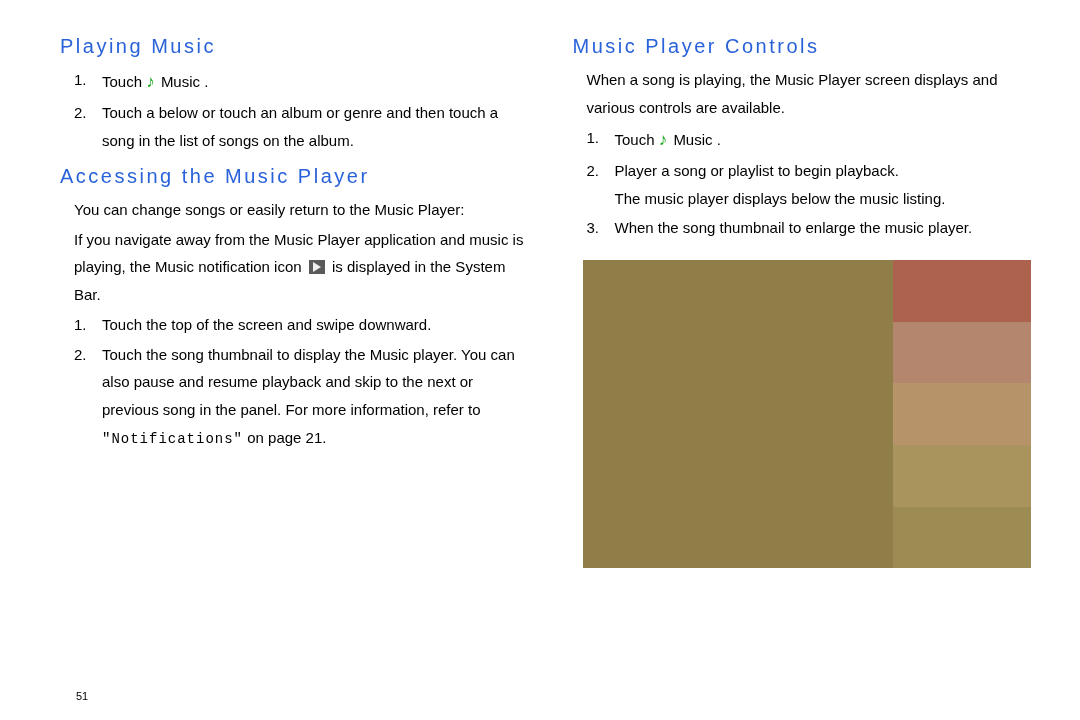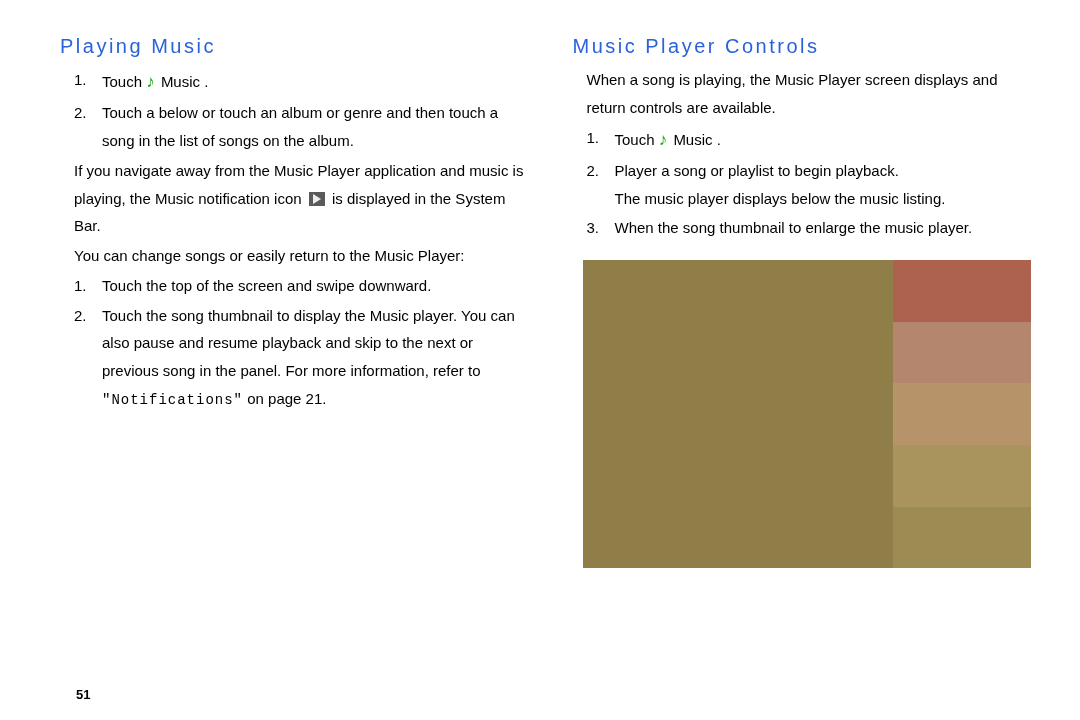--- a/index.html
+++ b/index.html
@@ -102,59 +102,59 @@
   }
   .s1 { flex:1; background: #ad624e; }
   .s2 { flex:1; background: #b4866d; }
   .s3 { flex:1; background: #b79369; }
   .s4 { flex:1; background: #a9945e; }
   .s5 { flex:1; background: #9c8b52; }
   .pagenum {
     position: absolute;
     left: 76px;
     bottom: 18px;
-    font-size: 13px;
-    font-weight: bold;
+    font-size: 11px;
   }
 </style>
 </head>
 <body>
 
 <div class="page">
 
   <div class="col col-left">
     <h2>Playing Music</h2>
     <ol class="steps">
       <li><span class="num">1.</span>
         <span>Touch</span>
         <span class="music-note">♪</span>
         <span> Music .</span>
       </li>
       <li><span class="num">2.</span>
         <span>Touch a below or touch an album or genre and then touch a song in the list of songs on the album.</span>
       </li>
     </ol>
 
+    <h2 style="margin-top:10px">Accessing the Music Player</h2>
+    <div class="body-text">You can change songs or easily return to the Music Player:</div>
     <div class="body-text">
       <span>If you navigate away from the Music Player application and music is playing, the Music notification icon </span><span class="play-tri"></span><span> is displayed in the System Bar.</span>
     </div>
-    <div class="body-text">You can change songs or easily return to the Music Player:</div>
     <ol class="steps">
       <li><span class="num">1.</span>
         <span>Touch the top of the screen and swipe downward.</span>
       </li>
       <li><span class="num">2.</span>
         <span>Touch the song thumbnail to display the Music player. You can also pause and resume playback and skip to the next or previous song in the panel. For more information, refer to </span><span class="italic-ref">"Notifications"</span><span> on page 21.</span>
       </li>
     </ol>
   </div>
 
   <div class="col col-right">
     <h2>Music Player Controls</h2>
-    <div class="body-text">When a song is playing, the Music Player screen displays and return controls are available.</div>
+    <div class="body-text">When a song is playing, the Music Player screen displays and various controls are available.</div>
     <ol class="steps">
       <li><span class="num">1.</span>
         <span>Touch</span>
         <span class="music-note">♪</span>
         <span> Music .</span>
       </li>
       <li><span class="num">2.</span>
         <span>Player a song or playlist to begin playback.</span>
         <span class="sub">The music player displays below the music listing.</span>
       </li>

